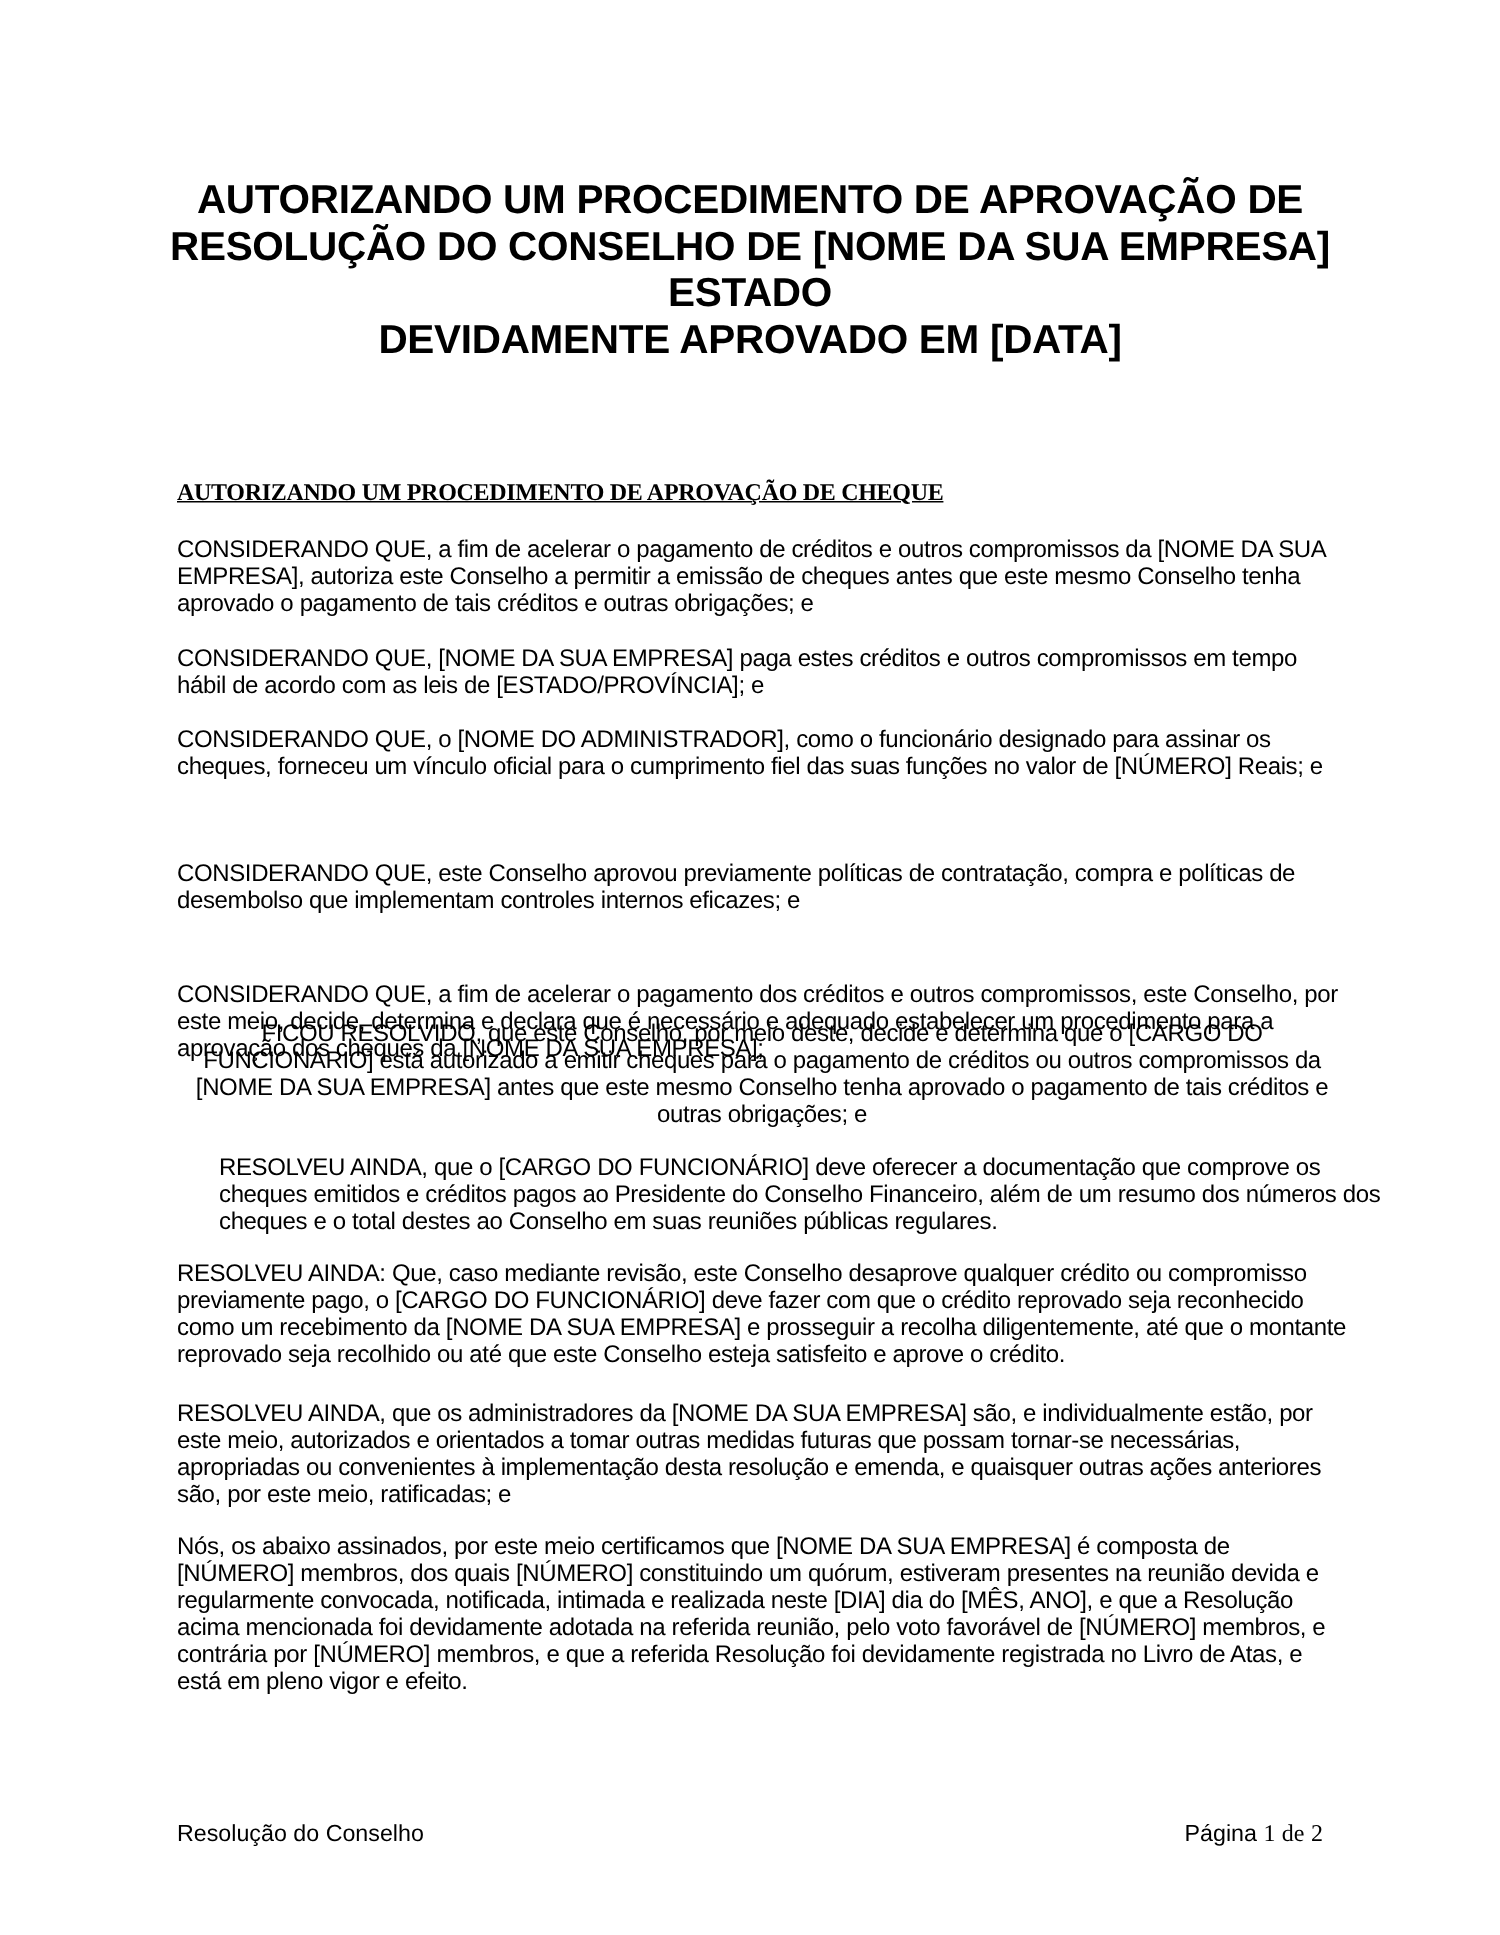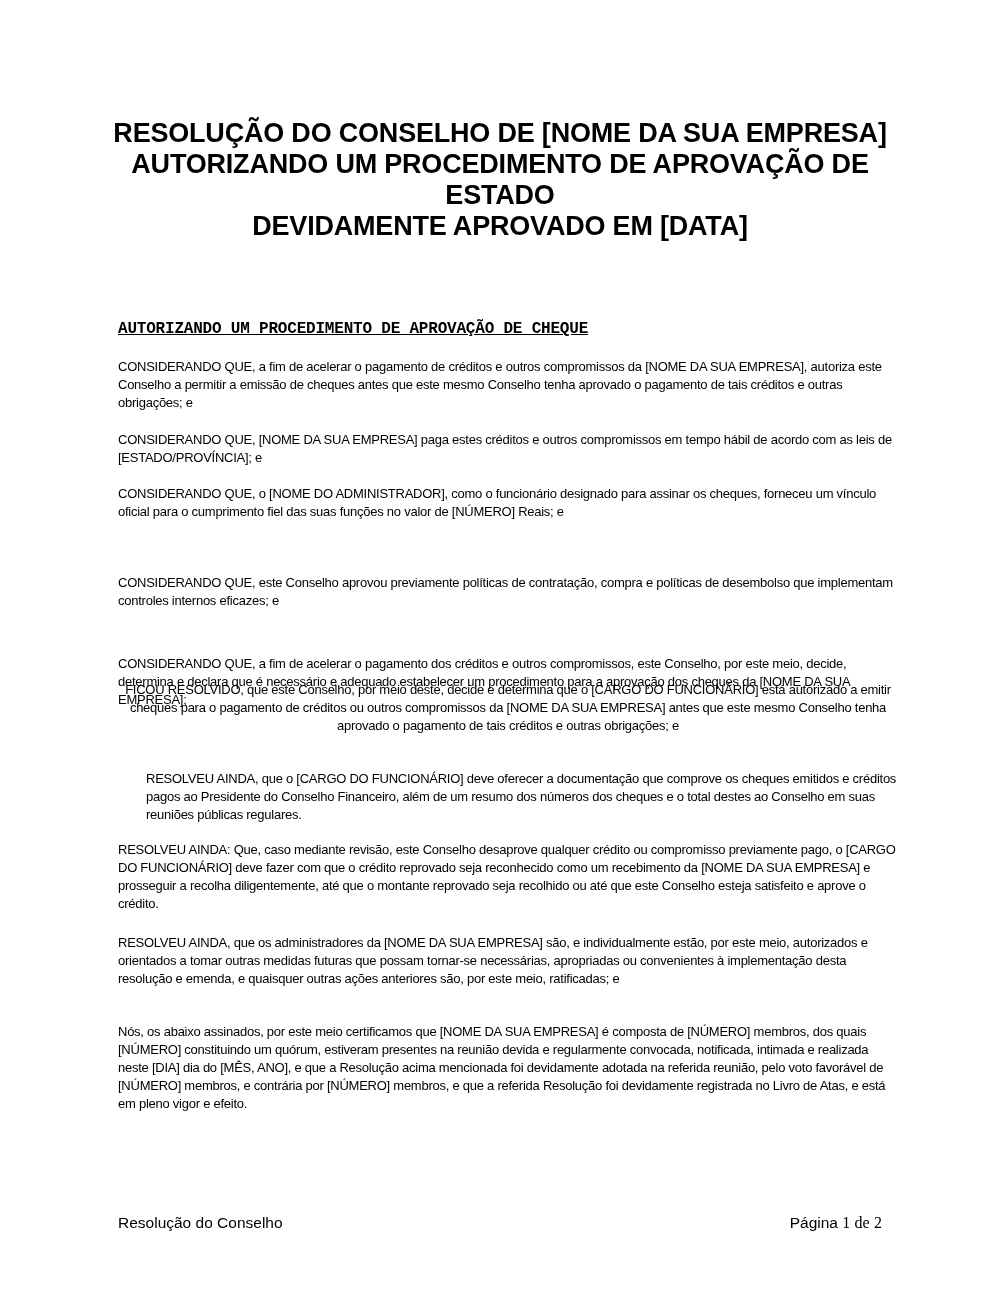--- a/index.html
+++ b/index.html
@@ -6,45 +6,45 @@
     body { width: 1000px; height: 1290px; position: relative; overflow: hidden; color: #000; }
     .page { position: absolute; left: 0; top: 0; width: 1000px; height: 1290px; background: #fff; }
     .title {
       position: absolute; left: 100px; top: 118px; width: 800px;
       text-align: center; font-family: "Liberation Sans", sans-serif;
       font-weight: bold; font-size: 27px; line-height: 31px; letter-spacing: -0.2px;
     }
     .title div { white-space: nowrap; }
     .section-heading {
       position: absolute; left: 118px; top: 320px;
-      font-family: Liberation Mono, monospace; font-weight: bold;
+      font-family: Liberation Serif, serif; font-weight: bold;
       font-size: 16px; text-decoration: underline; letter-spacing: -0.2px;
     }
     .body-text {
       position: absolute; left: 118px; width: 780px;
-      font-family: "Liberation Sans", sans-serif; font-size: 13px;
+      font-family: "Liberation Sans", sans-serif; font-size: 16px;
       line-height: 18px; letter-spacing: -0.25px;
     }
     .footer-left {
       position: absolute; left: 118px; top: 1214px;
       font-family: "Liberation Sans", sans-serif; font-size: 15.5px;
     }
     .footer-right {
       position: absolute; right: 118px; top: 1214px;
       font-family: "Liberation Sans", sans-serif; font-size: 15.5px;
     }
     .footer-right .serif { font-family: "Liberation Serif", serif; font-size: 16px; }
   </style>
 </head>
 <body>
 
 <div class="page">
   <div class="title">
+    <div>AUTORIZANDO UM PROCEDIMENTO DE APROVAÇÃO DE</div>
     <div>RESOLUÇÃO DO CONSELHO DE [NOME DA SUA EMPRESA]</div>
-    <div>AUTORIZANDO UM PROCEDIMENTO DE APROVAÇÃO DE</div>
     <div>ESTADO</div>
     <div>DEVIDAMENTE APROVADO EM [DATA]</div>
   </div>
 
   <div class="section-heading">AUTORIZANDO UM PROCEDIMENTO DE APROVAÇÃO DE CHEQUE</div>
 
   <div class="body-text" style="top:358px;">CONSIDERANDO QUE, a fim de acelerar o pagamento de créditos e outros compromissos da [NOME DA SUA EMPRESA], autoriza este Conselho a permitir a emissão de cheques antes que este mesmo Conselho tenha aprovado o pagamento de tais créditos e outras obrigações; e</div>
   <div class="body-text" style="top:431px;">CONSIDERANDO QUE, [NOME DA SUA EMPRESA] paga estes créditos e outros compromissos em tempo hábil de acordo com as leis de [ESTADO/PROVÍNCIA]; e</div>
   <div class="body-text" style="top:485px;">CONSIDERANDO QUE, o [NOME DO ADMINISTRADOR], como o funcionário designado para assinar os cheques, forneceu um vínculo oficial para o cumprimento fiel das suas funções no valor de [NÚMERO] Reais; e</div>
   <div class="body-text" style="top:556px;margin-top:18px;">CONSIDERANDO QUE, este Conselho aprovou previamente políticas de contratação, compra e políticas de desembolso que implementam controles internos eficazes; e</div>

